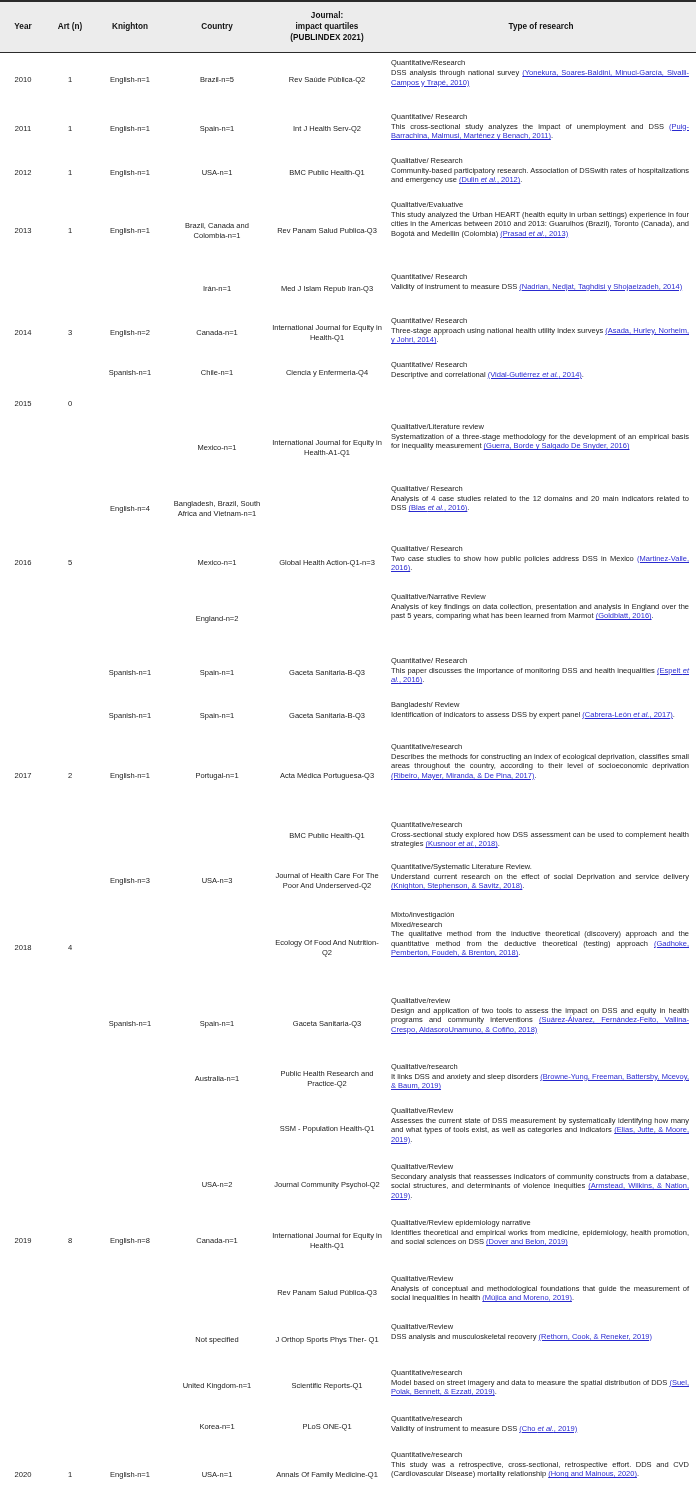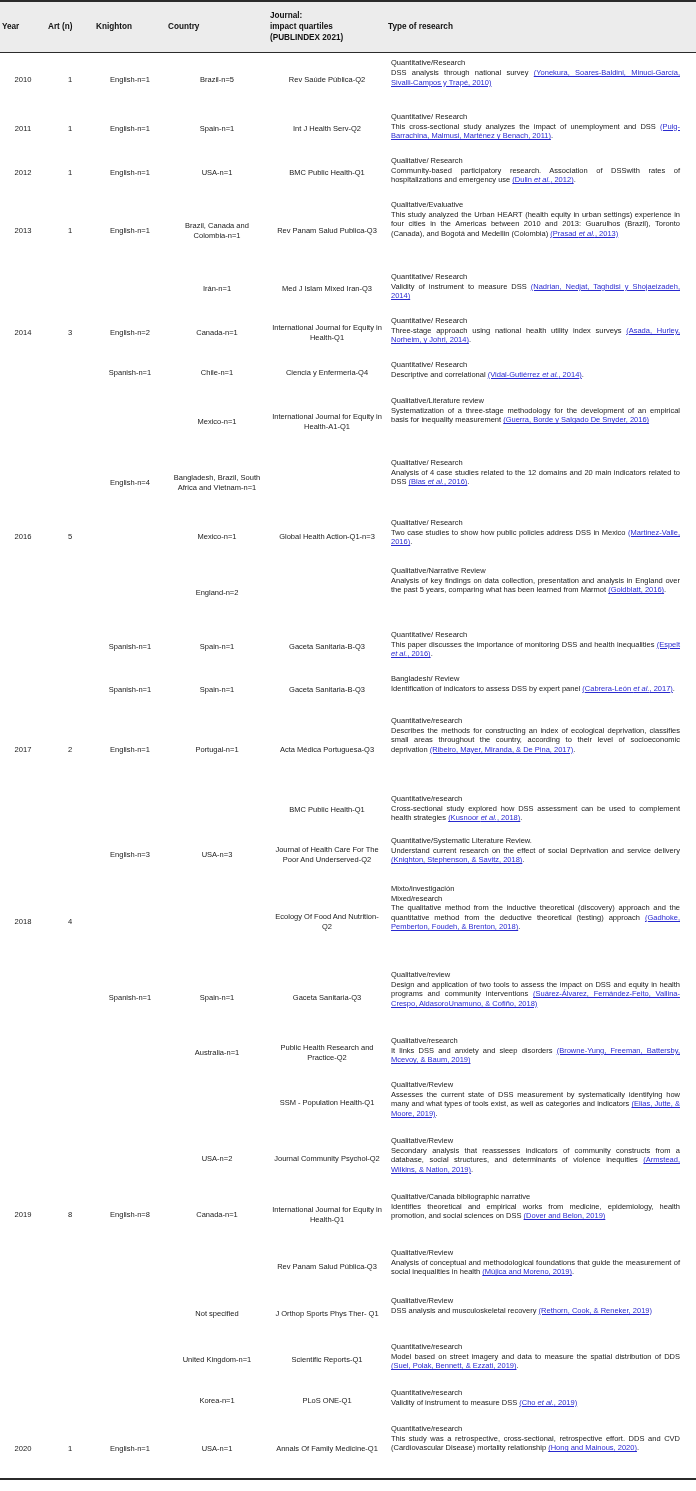--- a/index.html
+++ b/index.html
@@ -26,21 +26,21 @@
     font-size: 7.4px;
   }
 
   
   thead tr.head-row {
     background: #ececec;
   }
   thead th {
     font-weight: bold;
     font-size: 8.2px;
-    text-align: left;
+    text-align: center;
     vertical-align: middle;
     padding: 9px 2px;
     line-height: 1.32;
     border-top: 2.2px solid #2b2b2b;
     border-bottom: 1.6px solid #2b2b2b;
     color: #111;
   }
 
   
   tbody td {
@@ -55,21 +55,21 @@
   }
   td.c-lang, td.c-country, td.c-journal {
     text-align: center;
     font-size: 7.5px;
   }
   td.c-type {
     text-align: justify;
     text-justify: inter-word;
     font-size: 7.5px;
     padding-left: 5px;
-    padding-right: 16px;
+    padding-right: 7px;
     vertical-align: top;
   }
   td.c-type .pad {
     padding-top: 5px;
     padding-bottom: 5px;
   }
   .label {
     display: block;
   }
   .desc {
@@ -165,21 +165,21 @@
               <span class="label">Qualitative/Evaluative</span>
               <span class="desc">This study analyzed the Urban HEART (health equity in urban settings) experience in four cities in the Americas between 2010 and 2013: Guarulhos (Brazil), Toronto (Canada), and Bogotá and Medellin (Colombia) <span class="ref">(Prasad <span class="it">et al.</span>, 2013)</span></span>
             </div>
           </td>
         </tr>
         <tr style="height: 44px;">
           <td class="c-year"></td>
           <td class="c-art"></td>
           <td class="c-lang"></td>
           <td class="c-country">Irán-n=1</td>
-          <td class="c-journal">Med J Islam Mixed Iran-Q3</td>
+          <td class="c-journal">Med J Islam Repub Iran-Q3</td>
           <td class="c-type">
             <div class="pad">
               <span class="label">Quantitative/ Research</span>
               <span class="desc">Validity of instrument to measure DSS <span class="ref">(Nadrian, Nedjat, Taghdisi y Shojaeizadeh, 2014)</span></span>
             </div>
           </td>
         </tr>
         <tr style="height: 44px;">
           <td class="c-year">2014</td>
           <td class="c-art">3</td>
@@ -198,20 +198,28 @@
           <td class="c-art"></td>
           <td class="c-lang">Spanish-n=1</td>
           <td class="c-country">Chile-n=1</td>
           <td class="c-journal">Ciencia y Enfermeria-Q4</td>
           <td class="c-type">
             <div class="pad">
               <span class="label">Quantitative/ Research</span>
               <span class="desc">Descriptive and correlational <span class="ref">(Vidal-Gutiérrez <span class="it">et al.</span>, 2014)</span>.</span>
             </div>
           </td>
+        </tr>
+        <tr style="height: 26px;">
+          <td class="c-year">2015</td>
+          <td class="c-art">0</td>
+          <td class="c-lang"></td>
+          <td class="c-country"></td>
+          <td class="c-journal"></td>
+          <td class="c-type"></td>
         </tr>
         <tr style="height: 62px;">
           <td class="c-year"></td>
           <td class="c-art"></td>
           <td class="c-lang"></td>
           <td class="c-country">Mexico-n=1</td>
           <td class="c-journal">International Journal for Equity in Health-A1-Q1</td>
           <td class="c-type">
             <div class="pad">
               <span class="label">Qualitative/Literature review</span>
@@ -390,21 +398,21 @@
           </td>
         </tr>
         <tr style="height: 56px;">
           <td class="c-year">2019</td>
           <td class="c-art">8</td>
           <td class="c-lang">English-n=8</td>
           <td class="c-country">Canada-n=1</td>
           <td class="c-journal">International Journal for Equity in Health-Q1</td>
           <td class="c-type">
             <div class="pad">
-              <span class="label">Qualitative/Canada bibliographic narrative</span>
+              <span class="label">Qualitative/Review epidemiology narrative</span>
               <span class="desc">Identifies theoretical and empirical works from medicine, epidemiology, health promotion, and social sciences on DSS <span class="ref">(Dover and Belon, 2019)</span></span>
             </div>
           </td>
         </tr>
         <tr style="height: 48px;">
           <td class="c-year"></td>
           <td class="c-art"></td>
           <td class="c-lang"></td>
           <td class="c-country"></td>
           <td class="c-journal">Rev Panam Salud Pública-Q3</td>

